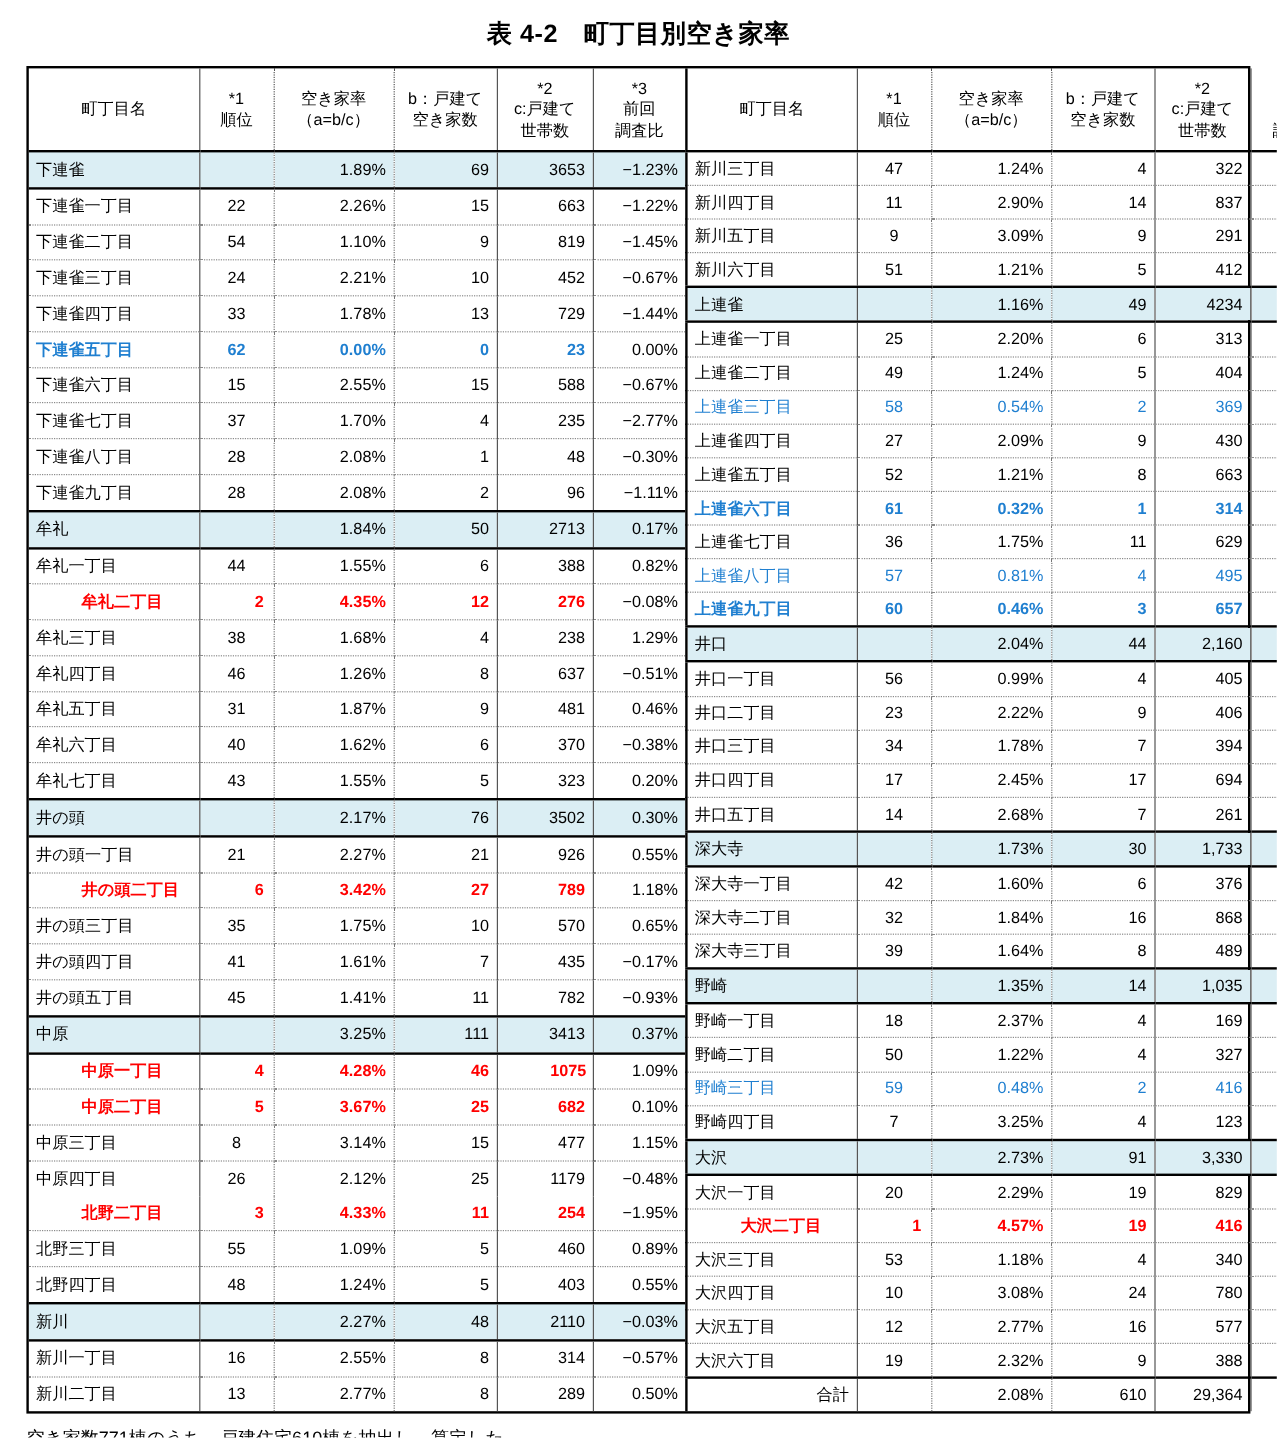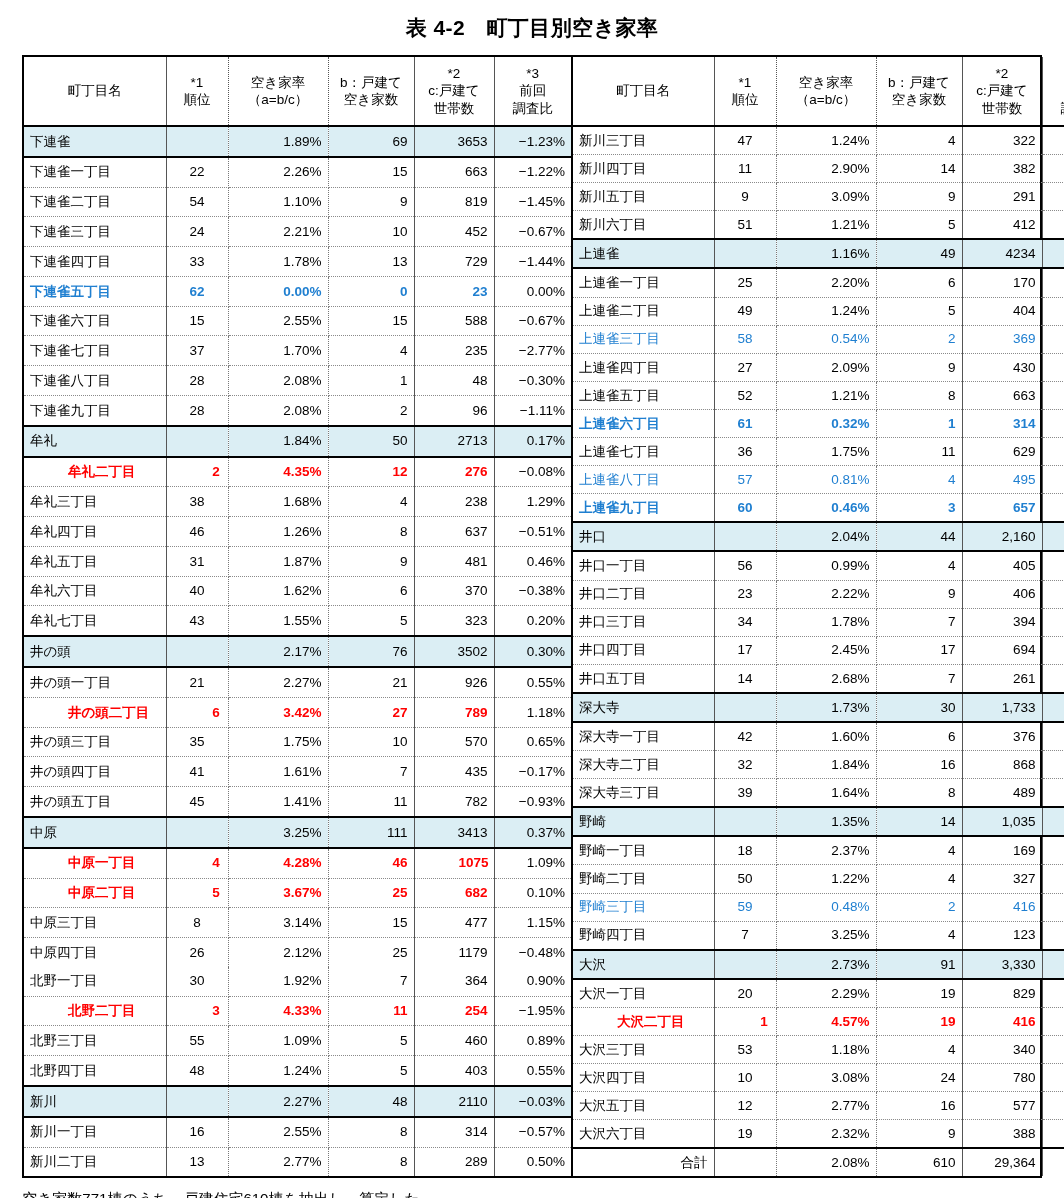--- a/index.html
+++ b/index.html
@@ -232,20 +232,28 @@
           </tr>
           <tr class="section">
             <td class="nm  sep-solid">牟礼</td>
             <td class="rank sep-dot"></td>
             <td class="num sep-dot">1.84%</td>
             <td class="num sep-solid">50</td>
             <td class="num sep-solid">2713</td>
             <td class="num">0.17%</td>
           </tr>
           <tr>
+            <td class="nm  sep-solid">牟礼一丁目</td>
+            <td class="rank sep-dot">44</td>
+            <td class="num sep-dot">1.55%</td>
+            <td class="num sep-solid">6</td>
+            <td class="num sep-solid">388</td>
+            <td class="num">0.82%</td>
+          </tr>
+          <tr>
             <td class="nm  sep-solid hi-red">牟礼二丁目</td>
             <td class="rank sep-dot hi-red">2</td>
             <td class="num sep-dot hi-red">4.35%</td>
             <td class="num sep-solid hi-red">12</td>
             <td class="num sep-solid hi-red">276</td>
             <td class="num">−0.08%</td>
           </tr>
           <tr>
             <td class="nm  sep-solid">牟礼三丁目</td>
             <td class="rank sep-dot">38</td>
@@ -366,28 +374,20 @@
             <td class="num sep-solid">477</td>
             <td class="num">1.15%</td>
           </tr>
           <tr class="above-section">
             <td class="nm  sep-solid">中原四丁目</td>
             <td class="rank sep-dot">26</td>
             <td class="num sep-dot">2.12%</td>
             <td class="num sep-solid">25</td>
             <td class="num sep-solid">1179</td>
             <td class="num">−0.48%</td>
-          </tr>
-          <tr>
-            <td class="nm  sep-solid">北野一丁目</td>
-            <td class="rank sep-dot">30</td>
-            <td class="num sep-dot">1.92%</td>
-            <td class="num sep-solid">7</td>
-            <td class="num sep-solid">364</td>
-            <td class="num">0.90%</td>
           </tr>
           <tr>
             <td class="nm  sep-solid hi-red">北野二丁目</td>
             <td class="rank sep-dot hi-red">3</td>
             <td class="num sep-dot hi-red">4.33%</td>
             <td class="num sep-solid hi-red">11</td>
             <td class="num sep-solid hi-red">254</td>
             <td class="num">−1.95%</td>
           </tr>
           <tr>
@@ -476,21 +476,21 @@
             <td class="num sep-dot">1.24%</td>
             <td class="num sep-solid">4</td>
             <td class="num sep-solid">322</td>
             <td class="num">−0.72%</td>
           </tr>
           <tr>
             <td class="nm  sep-solid">新川四丁目</td>
             <td class="rank sep-dot">11</td>
             <td class="num sep-dot">2.90%</td>
             <td class="num sep-solid">14</td>
-            <td class="num sep-solid">382</td>
+            <td class="num sep-solid">837</td>
             <td class="num">1.01%</td>
           </tr>
           <tr>
             <td class="nm  sep-solid">新川五丁目</td>
             <td class="rank sep-dot">9</td>
             <td class="num sep-dot">3.09%</td>
             <td class="num sep-solid">9</td>
             <td class="num sep-solid">291</td>
             <td class="num">1.41%</td>
           </tr>
@@ -508,21 +508,21 @@
             <td class="num sep-dot">1.16%</td>
             <td class="num sep-solid">49</td>
             <td class="num sep-solid">4234</td>
             <td class="num">−0.20%</td>
           </tr>
           <tr>
             <td class="nm  sep-solid">上連雀一丁目</td>
             <td class="rank sep-dot">25</td>
             <td class="num sep-dot">2.20%</td>
             <td class="num sep-solid">6</td>
-            <td class="num sep-solid">170</td>
+            <td class="num sep-solid">313</td>
             <td class="num">0.64%</td>
           </tr>
           <tr>
             <td class="nm  sep-solid">上連雀二丁目</td>
             <td class="rank sep-dot">49</td>
             <td class="num sep-dot">1.24%</td>
             <td class="num sep-solid">5</td>
             <td class="num sep-solid">404</td>
             <td class="num">−1.33%</td>
           </tr>

